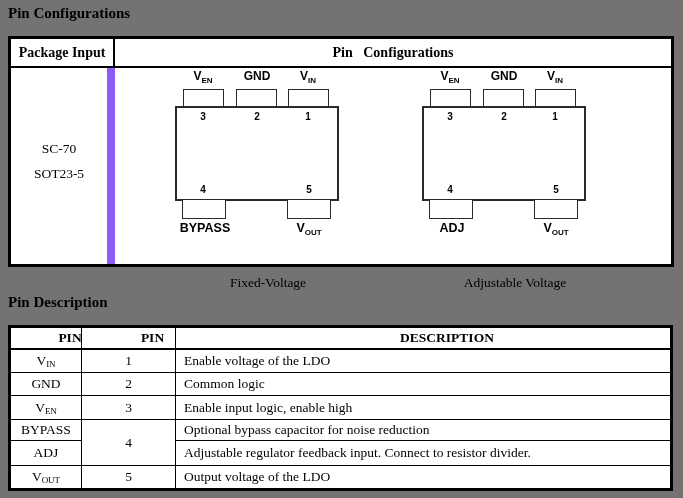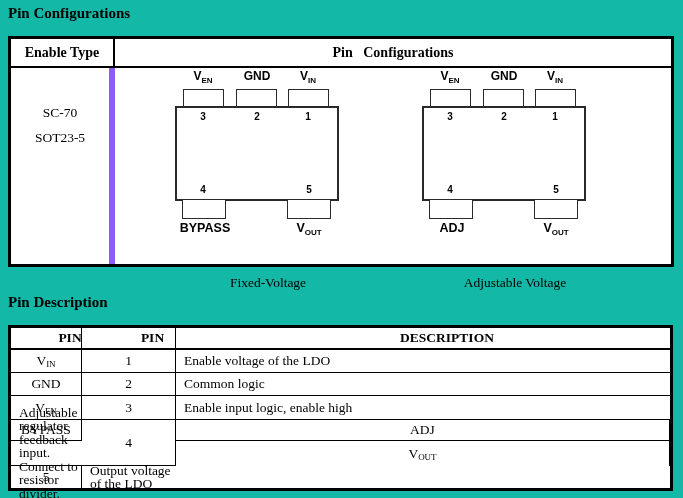--- a/index.html
+++ b/index.html
@@ -1,18 +1,18 @@
 <!DOCTYPE html>
 <html><head>
 <meta charset="utf-8">
 <style>
   * { margin:0; padding:0; box-sizing:border-box; }
   html,body { background:#ffffff; }
   .page {
-    position:relative; width:683px; height:498px; background:#14b8a6;
+    position:relative; width:683px; height:498px; background:#737373;
     color:#000; font-family:"Liberation Serif", serif; overflow:hidden;
   }
   .doc-title {
     position:absolute; left:8px; font-size:15px; font-weight:bold;
     font-family:"Liberation Serif", serif;
   }
   .t-config { top:5px; }
   .t-desc { top:294px; }
 
   
@@ -26,22 +26,22 @@
     display:flex; align-items:center; justify-content:center;
     font-weight:bold; font-size:14px;
   }
   .t1-h-right {
     flex:1; border-bottom:2px solid #000;
     display:flex; align-items:center; justify-content:center;
     font-weight:bold; font-size:14px; word-spacing:7px;
   }
   .t1-body { display:flex; height:196px; }
   .t1-b-left {
-    width:104px; border-right:6px solid #8b5cf6; text-align:center;
-    padding-top:38px; font-size:13.5px;
+    width:104px; border-right:8px solid #8b5cf6; text-align:center;
+    padding-top:74px; font-size:13.5px;
   }
   .t1-b-left .pkg-name { height:14px; line-height:14px; }
   .t1-b-left .pkg-name + .pkg-name { margin-top:11px; }
   .t1-b-right { flex:1; position:relative; }
 
   
   .diagram { position:absolute; top:1px; width:164px; height:194px; }
   .d0 { left:60px; }
   .d1 { left:307px; }
   .tlbl {
@@ -106,21 +106,21 @@
 </style>
 </head>
 <body>
 
 <div class="page">
 
   <div class="doc-title t-config">Pin Configurations</div>
 
   <div class="t1">
     <div class="t1-header">
-      <div class="t1-h-left">Enable Type</div>
+      <div class="t1-h-left">Package Input</div>
       <div class="t1-h-right">Pin Configurations</div>
     </div>
     <div class="t1-body">
       <div class="t1-b-left">
         <div class="pkg-name">SC-70</div>
         <div class="pkg-name">SOT23-5</div>
       </div>
       <div class="t1-b-right">
 
         <div class="diagram d0">
@@ -190,20 +190,21 @@
     <div class="c">
         <span class="pn"><span>V</span><sub>EN</sub></span>
       </div>
     <div class="c">3</div>
     <div class="c c3 desc">Enable input logic, enable high</div>
 
     <div class="c">
         <span class="pn"><span>BYPASS</span><sub></sub></span>
       </div>
     <div class="c rowspan2">4</div>
+    <div class="c c3 desc">Optional bypass capacitor for noise reduction</div>
 
     <div class="c">
         <span class="pn"><span>ADJ</span><sub></sub></span>
       </div>
     <div class="c c3 desc">Adjustable regulator feedback input. Connect to resistor divider.</div>
 
     <div class="c lastrow">
         <span class="pn"><span>V</span><sub>OUT</sub></span>
       </div>
     <div class="c lastrow">5</div>

